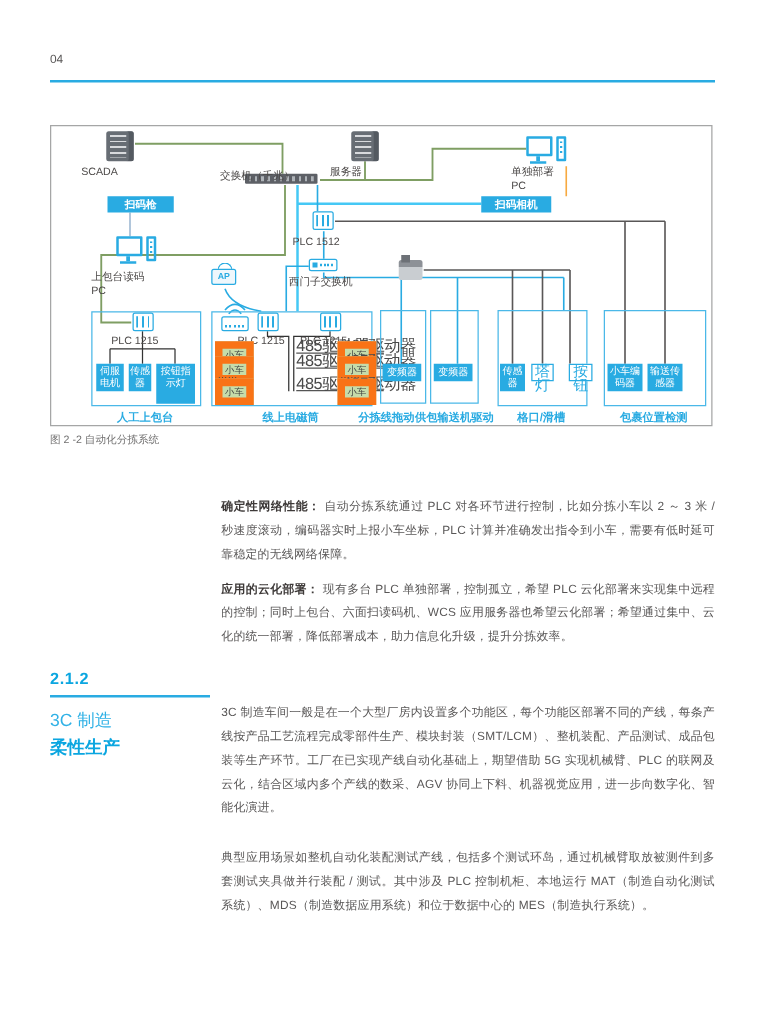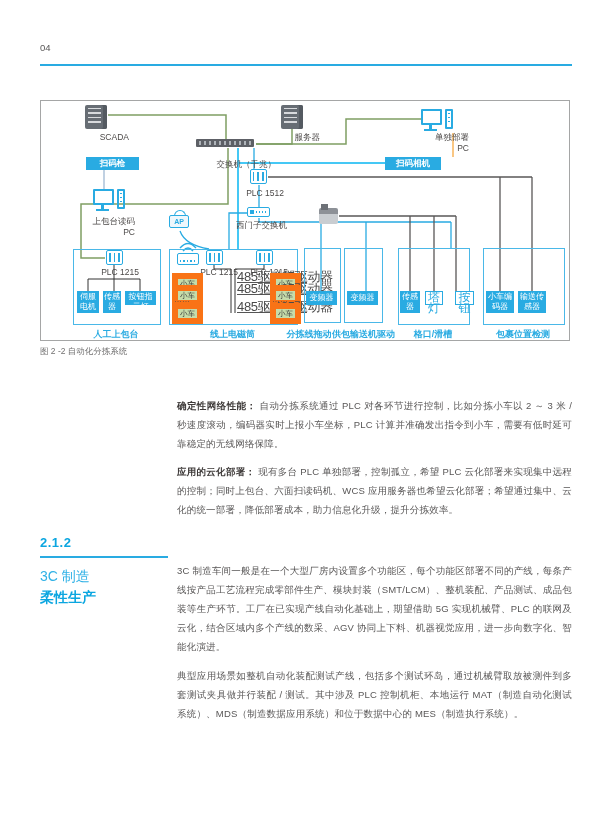--- a/index.html
+++ b/index.html
@@ -5,21 +5,21 @@
   html,body{margin:0;padding:0;background:#fff;}
   .page{position:relative;width:611px;height:829px;background:#fff;overflow:hidden;
         font-family:"Liberation Sans","DejaVu Sans",sans-serif;color:#595757;}
   
   .pagenum{position:absolute;left:40px;top:42px;font-size:9.5px;color:#595757;}
   .toprule{position:absolute;left:40px;top:64px;width:532px;height:2px;background:#29abe2;}
   
   .figure{position:absolute;left:40px;top:100px;width:528px;height:239px;border:1px solid #a5a6a6;background:#fff;}
   .figure svg{position:absolute;left:0;top:0;}
   .node{position:absolute;}
-  .nlabel{position:absolute;font-size:8.5px;color:#4c4948;text-align:right;line-height:10.5px;white-space:nowrap;}
+  .nlabel{position:absolute;font-size:8.5px;color:#4c4948;text-align:left;line-height:10.5px;white-space:nowrap;}
   .blabel{position:absolute;background:#29abe2;color:#fff;font-size:8.5px;font-weight:bold;
           text-align:center;line-height:13px;height:13px;}
   .gbox{position:absolute;border:1.5px solid #4ab8e8;background:transparent;}
   .glabel{position:absolute;top:227px;color:#29abe2;font-weight:bold;font-size:9px;text-align:center;white-space:nowrap;}
   .chip-f{position:absolute;background:#29abe2;color:#fff;font-size:8px;line-height:10px;
           text-align:center;padding:1px;box-sizing:border-box;}
   .chip-o{position:absolute;background:#fff;border:1px solid #29abe2;color:#29abe2;font-size:12px;
           line-height:11px;text-align:center;box-sizing:border-box;}
   .cart-chip{position:absolute;background:#c6dcaa;border:6px solid #f97316;color:#3f3f3f;
              font-size:7.5px;line-height:9px;text-align:center;box-sizing:border-box;white-space:nowrap;padding:0 2px;}
@@ -120,21 +120,21 @@
       </g>
     </svg>
 
     <div class="node server-icon" style="left:44px;top:4px;">
         <i></i>
       </div>
     <div class="nlabel" style="left:24px;top:31px;width:64px;">SCADA</div>
     <div class="node gswitch-icon" style="left:155px;top:38px;">
         <i></i>
       </div>
-    <div class="nlabel" style="left:135px;top:58px;width:100px;">交换机（千兆）</div>
+    <div class="nlabel" style="left:135px;top:34px;width:100px;">交换机（千兆）</div>
     <div class="node server-icon" style="left:240px;top:4px;">
         <i></i>
       </div>
     <div class="nlabel" style="left:223px;top:31px;width:56px;">服务器</div>
     <div class="node pc-icon" style="left:380px;top:8px;width:34px;height:24px;">
       <span class="mon"></span>
         <span class="stand"></span>
         <span class="base"></span>
         <span class="tower"></span>
     </div>
@@ -166,21 +166,21 @@
         <i></i>
       </div>
 
     <div class="gbox" style="left:32px;top:148px;width:86px;height:74px;"></div>
     <div class="node plc-icon" style="left:65px;top:149px;">
         <i></i>
       </div>
     <div class="nlabel" style="left:48px;top:166px;width:50px;">PLC 1215</div>
     <div class="chip-f" style="left:36px;top:190px;width:22px;height:22px;">伺服电机</div>
     <div class="chip-f" style="left:62px;top:190px;width:18px;height:22px;">传感器</div>
-    <div class="chip-f" style="left:84px;top:190px;width:31px;height:14px;">按钮指示灯</div>
+    <div class="chip-f" style="left:84px;top:190px;width:31px;height:32px;">按钮指示灯</div>
     <div class="glabel" style="left:32px;width:86px;">人工上包台</div>
 
     <div class="gbox" style="left:128px;top:148px;width:127px;height:74px;"></div>
     <div class="node router-icon" style="left:136px;top:152px;">
         <i></i>
       </div>
     <div class="node plc-icon" style="left:165px;top:149px;">
         <i></i>
       </div>
     <div class="node plc-icon" style="left:215px;top:149px;">
@@ -231,18 +231,18 @@
     <p class="para"><b>确定性网络性能：</b><span> 自动分拣系统通过 PLC 对各环节进行控制，比如分拣小车以 2 ～ 3 米 / 秒速度滚动，编码器实时上报小车坐标，PLC 计算并准确发出指令到小车，需要有低时延可靠稳定的无线网络保障。</span></p>
     <p class="para"><b>应用的云化部署：</b><span> 现有多台 PLC 单独部署，控制孤立，希望 PLC 云化部署来实现集中远程的控制；同时上包台、六面扫读码机、WCS 应用服务器也希望云化部署；希望通过集中、云化的统一部署，降低部署成本，助力信息化升级，提升分拣效率。</span></p>
 
     <div class="section-row">
       <div class="section-head">
         <div class="sec-num">2.1.2</div>
         <div class="sec-rule"></div>
         <div class="sec-t1">3C 制造</div>
         <div class="sec-t2">柔性生产</div>
       </div>
-      <p class="para" style="margin-bottom:10px;">3C 制造车间一般是在一个大型厂房内设置多个功能区，每个功能区部署不同的产线，每条产线按产品工艺流程完成零部件生产、模块封装（SMT/LCM）、整机装配、产品测试、成品包装等生产环节。工厂在已实现产线自动化基础上，期望借助 5G 实现机械臂、PLC 的联网及云化，结合区域内多个产线的数采、AGV 协同上下料、机器视觉应用，进一步向数字化、智能化演进。</p>
+      <p class="para" style="margin-bottom:21px;">3C 制造车间一般是在一个大型厂房内设置多个功能区，每个功能区部署不同的产线，每条产线按产品工艺流程完成零部件生产、模块封装（SMT/LCM）、整机装配、产品测试、成品包装等生产环节。工厂在已实现产线自动化基础上，期望借助 5G 实现机械臂、PLC 的联网及云化，结合区域内多个产线的数采、AGV 协同上下料、机器视觉应用，进一步向数字化、智能化演进。</p>
       <p class="para">典型应用场景如整机自动化装配测试产线，包括多个测试环岛，通过机械臂取放被测件到多套测试夹具做并行装配 / 测试。其中涉及 PLC 控制机柜、本地运行 MAT（制造自动化测试系统）、MDS（制造数据应用系统）和位于数据中心的 MES（制造执行系统）。</p>
     </div>
   </div>
 
 </div>
 
 </body></html>

